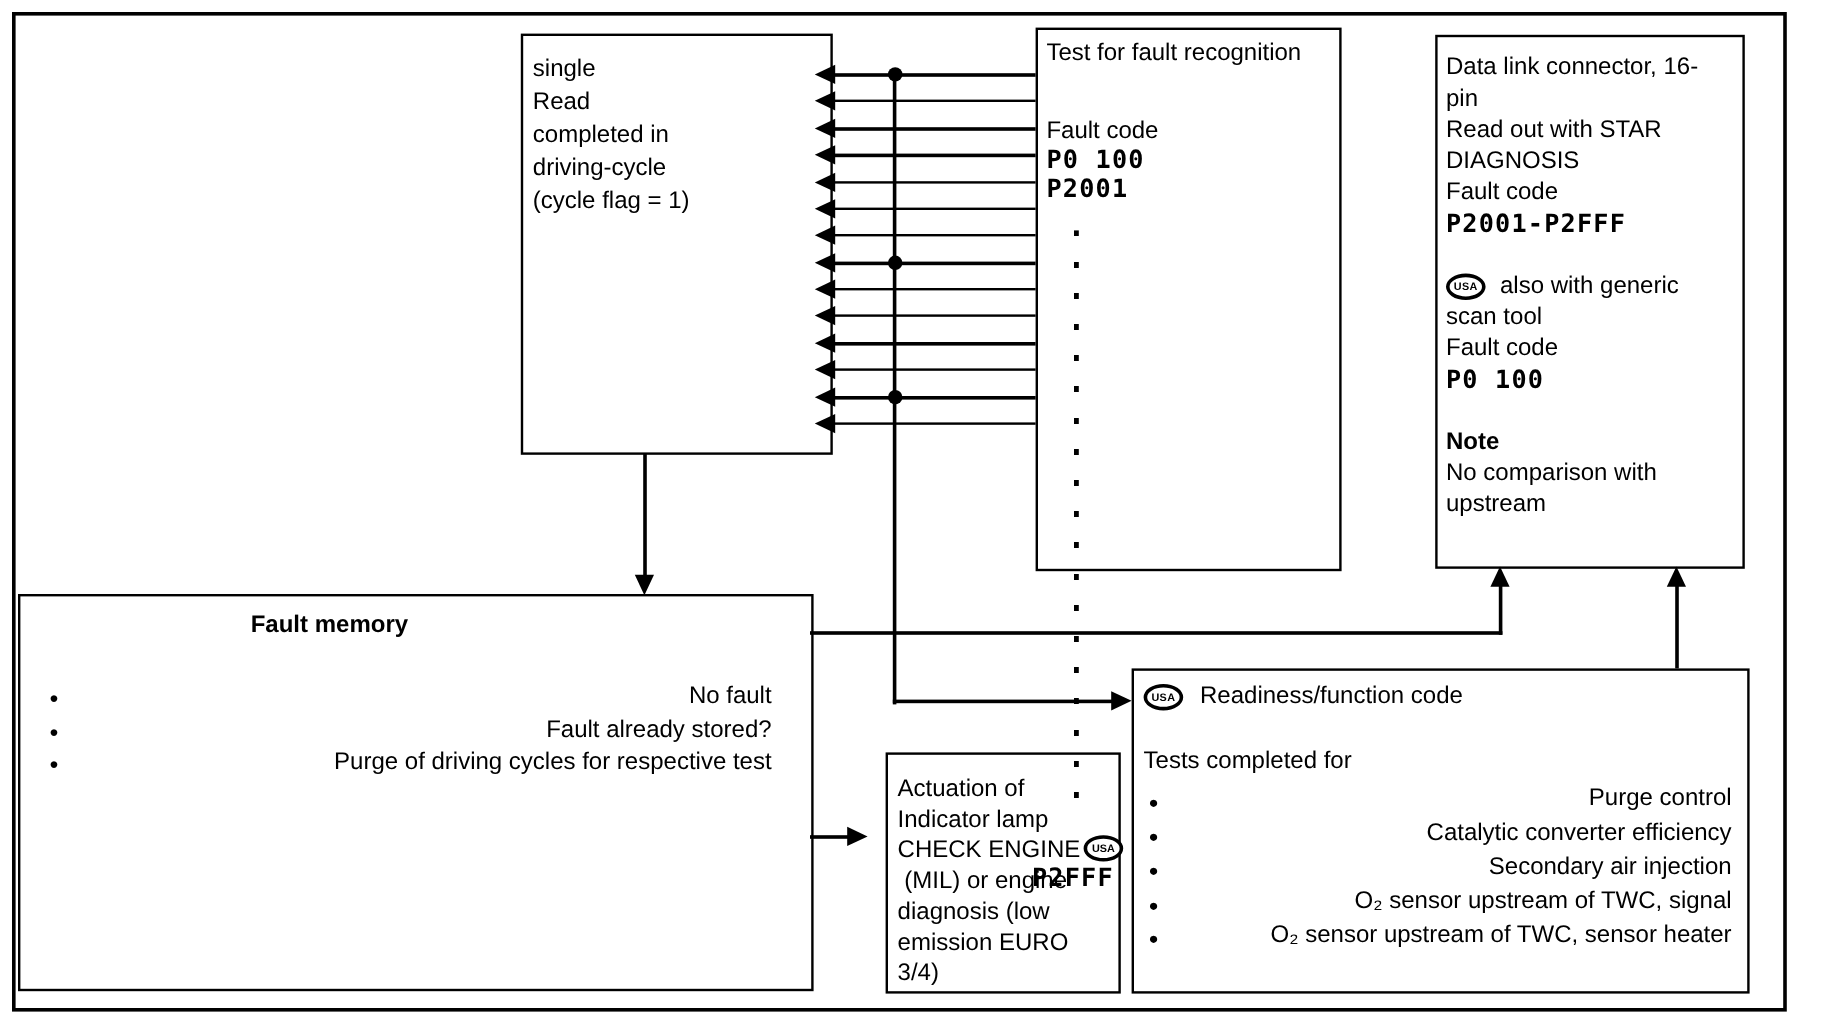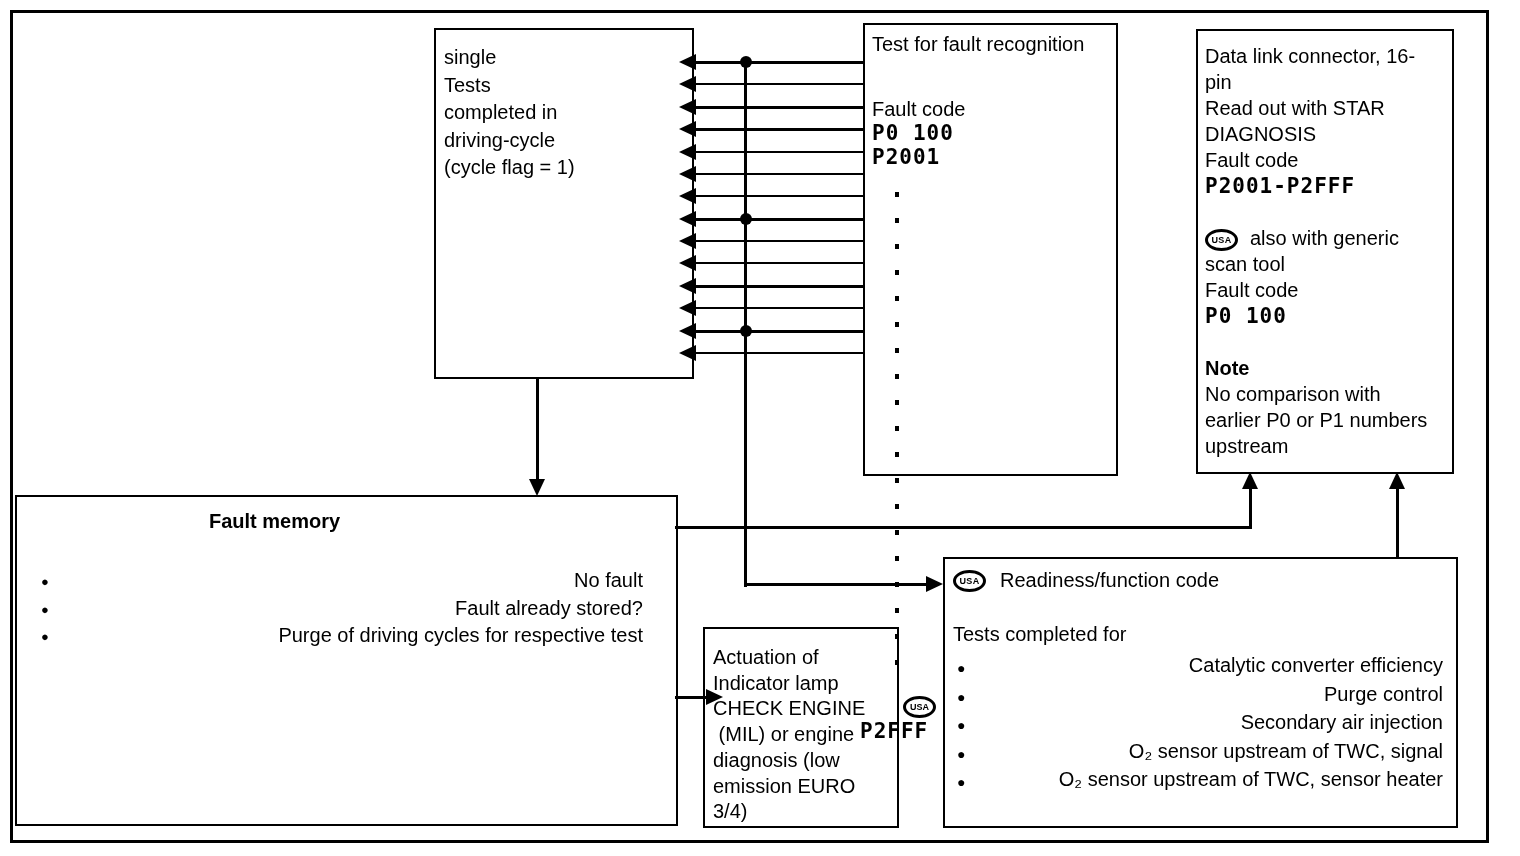--- a/index.html
+++ b/index.html
@@ -34,39 +34,39 @@
   .test-box .t2{position:absolute;left:7px;top:72px;line-height:24px;}
   .dl-box{left:1196px;top:29px;width:258px;height:445px;padding:12px 4px 0 7px;line-height:26px;}
   .fm-box{left:15px;top:495px;width:663px;height:331px;}
   .fm-title{position:absolute;left:0;top:13px;width:515px;text-align:center;font-weight:bold;}
   .blist{position:absolute;margin:0;padding:0;list-style:none;text-align:right;}
   .blist li{position:relative;white-space:normal;}
   .blist li::before{content:"●";position:absolute;left:0;top:1px;font-size:13px;}
   .fm-list{left:16px;top:70px;width:610px;line-height:27.5px;}
   .fm-list li{padding-left:42px;}
   .fm-list li::before{left:8px;}
-  .act-box{left:703px;top:627px;width:196px;height:201px;padding:16px 0 0 8px;line-height:25.7px;}
+  .act-box{left:738px;top:627px;width:196px;height:201px;padding:16px 0 0 8px;line-height:25.7px;}
   .rd-box{left:943px;top:557px;width:515px;height:271px;}
   .rd-head{position:absolute;left:8px;top:10px;display:flex;align-items:center;gap:14px;}
   .rd-sub{position:absolute;left:8px;top:64px;}
   .rd-list{left:8px;top:92px;width:490px;line-height:28.5px;}
   .rd-list li{padding-left:40px;}
   .rd-list li::before{left:4px;top:3px;font-size:14px;}
   .p2fff{position:absolute;left:860px;top:719px;}
   .usagap{margin-left:12px;}
 </style>
 </head>
 <body>
 
 <div class="canvas">
   <div class="frame"></div>
 
   <div class="box single-box">
     <div class="ln">single</div>
-    <div class="ln">Tests</div>
+    <div class="ln">Read</div>
     <div class="ln">completed in</div>
     <div class="ln">driving-cycle</div>
     <div class="ln">(cycle flag = 1)</div>
   </div>
 
   <div class="box test-box">
     <div class="t1 ln">Test for fault recognition</div>
     <div class="t2">
       <div class="ln">Fault code</div>
       <div class="lcd">P0 100</div>
@@ -82,21 +82,20 @@
     <div class="ln">Fault code</div>
     <div class="lcd">P2001-P2FFF</div>
     <div class="sp"></div>
     <div class="ln"><span class="usa"><span>USA</span></span><span class="usagap">also with generic</span></div>
     <div class="ln">scan tool</div>
     <div class="ln">Fault code</div>
     <div class="lcd">P0 100</div>
     <div class="sp"></div>
     <div class="ln bold">Note</div>
     <div class="ln">No comparison with</div>
-    <div class="ln">earlier P0 or P1 numbers</div>
     <div class="ln">upstream</div>
   </div>
 
   <div class="box fm-box">
     <div class="fm-title">Fault memory</div>
     <ul class="blist fm-list">
       <li>No fault</li>
       <li>Fault already stored?</li>
       <li>Purge of driving cycles for respective test</li>
     </ul>
@@ -114,22 +113,22 @@
 
   <div class="box rd-box">
     <div class="rd-head">
         <span class="usa">
           <span>USA</span>
         </span>
         <span>Readiness/function code</span>
       </div>
     <div class="rd-sub">Tests completed for</div>
     <ul class="blist rd-list">
+      <li>Purge control</li>
       <li>Catalytic converter efficiency</li>
-      <li>Purge control</li>
       <li>Secondary air injection</li>
       <li>O₂ sensor upstream of TWC, signal</li>
       <li>O₂ sensor upstream of TWC, sensor heater</li>
     </ul>
   </div>
 
   <div class="p2fff lcd">P2FFF</div>
 
   <div class="usa-abs" style="left:903px;top:696px;">
       <span>USA</span>

